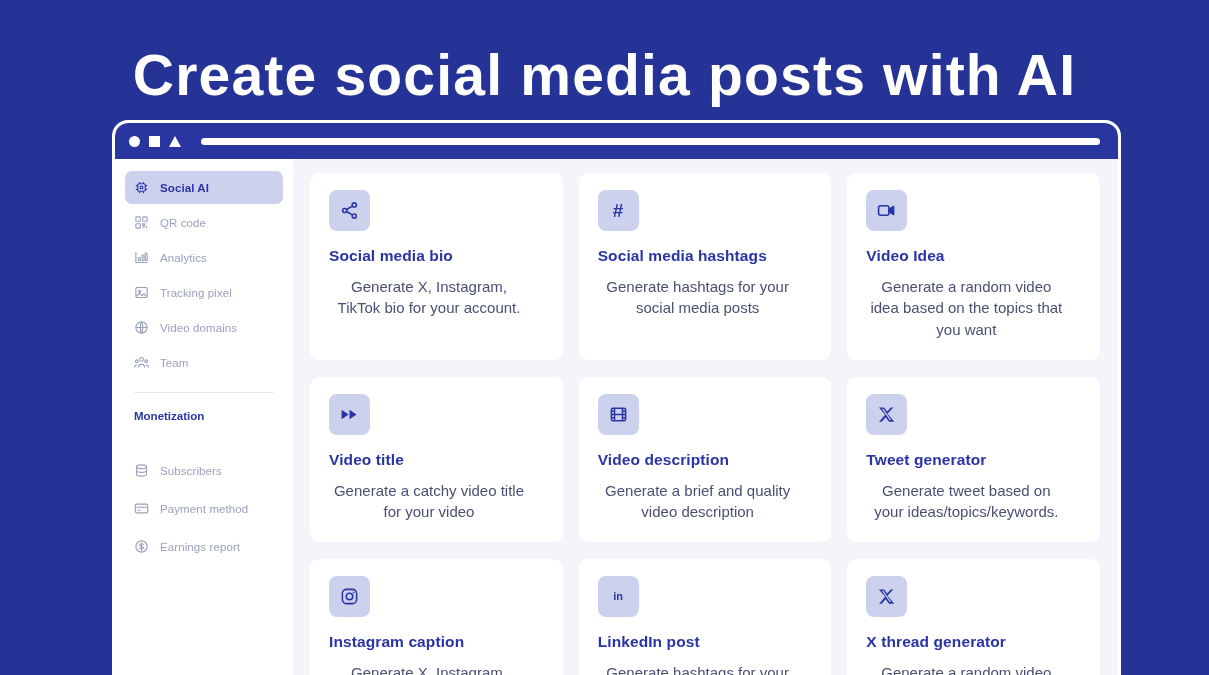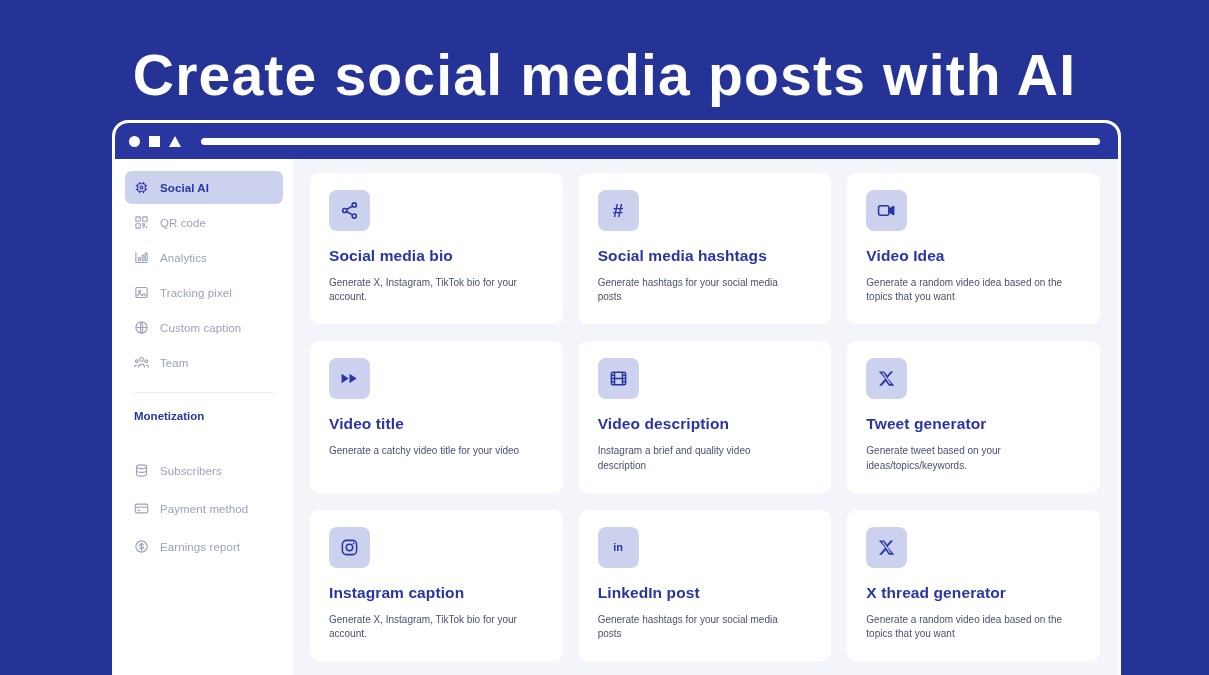--- a/index.html
+++ b/index.html
@@ -190,24 +190,25 @@
 
   .card-title {
     font-size: 15.5px;
     font-weight: 700;
     color: #2a35a5;
     margin-bottom: 11px;
     letter-spacing: .1px;
   }
 
   .card-desc {
-    font-size: 10px;
+    font-size: 15px;
     line-height: 1.42;
     color: #4a5070;
     max-width: 200px;
+    text-align: center;
   }
 </style>
 </head>
 <body>
 
 <div class="stage">
 
   <div class="headline">Create social media posts with AI</div>
 
   <div class="browser">
@@ -269,21 +270,21 @@
           <span class="nav-label">Tracking pixel</span>
         </div>
 
         <div class="nav-item">
           <span class="nav-icon">
             <svg viewBox="0 0 24 24" fill="none" stroke="currentColor" stroke-width="1.8">
               <circle cx="12" cy="12" r="9"></circle>
               <path d="M3 12h18M12 3c2.5 2.7 2.5 15.3 0 18M12 3c-2.5 2.7-2.5 15.3 0 18"></path>
             </svg>
           </span>
-          <span class="nav-label">Custom caption</span>
+          <span class="nav-label">Video domains</span>
         </div>
 
         <div class="nav-item">
           <span class="nav-icon">
             <svg viewBox="0 0 24 24" fill="none" stroke="currentColor" stroke-width="1.8">
               <circle cx="12" cy="7" r="3"></circle>
               <path d="M7 20c0-3 2.2-5 5-5s5 2 5 5"></path>
               <circle cx="4.5" cy="10" r="2.2"></circle>
               <circle cx="19.5" cy="10" r="2.2"></circle>
               <path d="M1 20c0-2.2 1.6-3.8 3.5-3.8M23 20c0-2.2-1.6-3.8-3.5-3.8"></path>
@@ -380,21 +381,21 @@
           </div>
 
           <div class="card">
             <div class="card-icon">
               <svg viewBox="0 0 24 24" fill="none" stroke="currentColor" stroke-width="1.9">
                 <rect x="3" y="4" width="18" height="16" rx="2"></rect>
                 <path d="M7 4v16M17 4v16M3 12h18M3 8h4M17 8h4M3 16h4M17 16h4"></path>
               </svg>
             </div>
             <div class="card-title">Video description</div>
-            <div class="card-desc">Instagram a brief and quality video description</div>
+            <div class="card-desc">Generate a brief and quality video description</div>
           </div>
 
           <div class="card">
             <div class="card-icon">
               <svg viewBox="0 0 24 24" fill="currentColor">
                 <path d="M17.2 3h3.3l-7.2 8.2L21.8 21h-6.6l-4.3-5.6L5.9 21H2.6l7.7-8.8L2.4 3H9l3.9 5.2L17.2 3zm-1.2 16.1h1.8L8.1 4.8H6.2l9.8 14.3z"></path>
               </svg>
             </div>
             <div class="card-title">Tweet generator</div>
             <div class="card-desc">Generate tweet based on your ideas/topics/keywords.</div>

